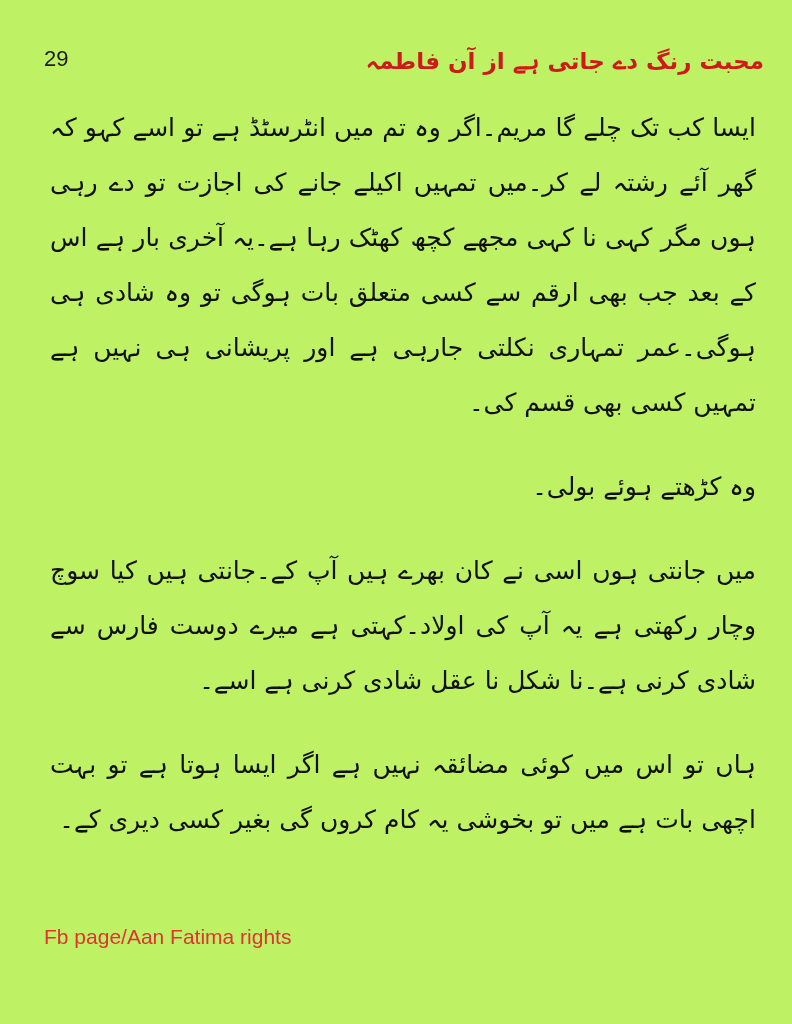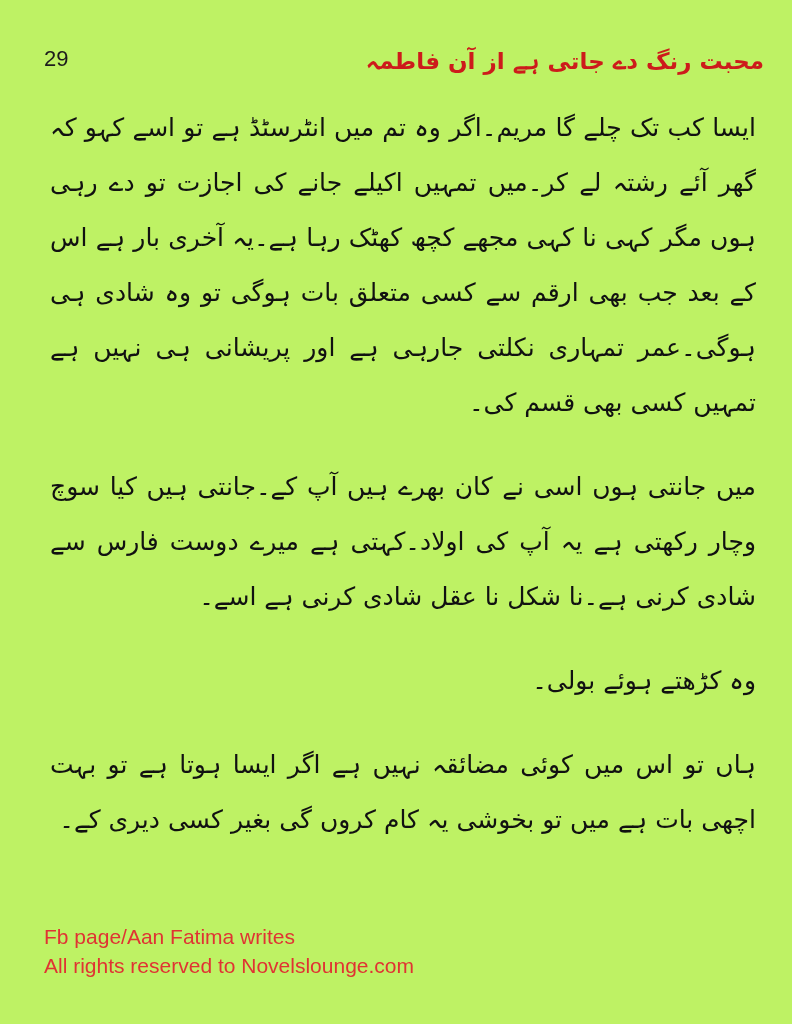--- a/index.html
+++ b/index.html
@@ -67,24 +67,23 @@
 <body>
 
 <div class="page">
 
   <div class="page-number">29</div>
 
   <h1 class="page-title" dir="rtl">محبت رنگ دے جاتی ہے از آن فاطمہ</h1>
 
   <main class="body-text" dir="rtl">
     <p>ایسا کب تک چلے گا مریم۔اگر وہ تم میں انٹرسٹڈ ہے تو اسے کہو کہ گھر آئے رشتہ لے کر۔میں تمہیں اکیلے جانے کی اجازت تو دے رہی ہوں مگر کہی نا کہی مجھے کچھ کھٹک رہا ہے۔یہ آخری بار ہے اس کے بعد جب بھی ارقم سے کسی متعلق بات ہوگی تو وہ شادی ہی ہوگی۔عمر تمہاری نکلتی جارہی ہے اور پریشانی ہی نہیں ہے تمہیں کسی بھی قسم کی۔</p>
+    <p>وہ کڑھتے ہوئے بولی۔</p>
     <p>میں جانتی ہوں اسی نے کان بھرے ہیں آپ کے۔جانتی ہیں کیا سوچ وچار رکھتی ہے یہ آپ کی اولاد۔کہتی ہے میرے دوست فارس سے شادی کرنی ہے۔نا شکل نا عقل شادی کرنی ہے اسے۔</p>
-    <p>وہ کڑھتے ہوئے بولی۔</p>
     <p>ہاں تو اس میں کوئی مضائقہ نہیں ہے اگر ایسا ہوتا ہے تو بہت اچھی بات ہے میں تو بخوشی یہ کام کروں گی بغیر کسی دیری کے۔</p>
 
   </main>
 
   <footer class="footer-credits">
-    <div>Fb page/Aan Fatima writes</div>
-    <div>All rights reserved to Novelslounge.com</div>
+    <div>Fb page/Aan Fatima rights</div>
   </footer>
 
 </div>
 
 </body></html>

